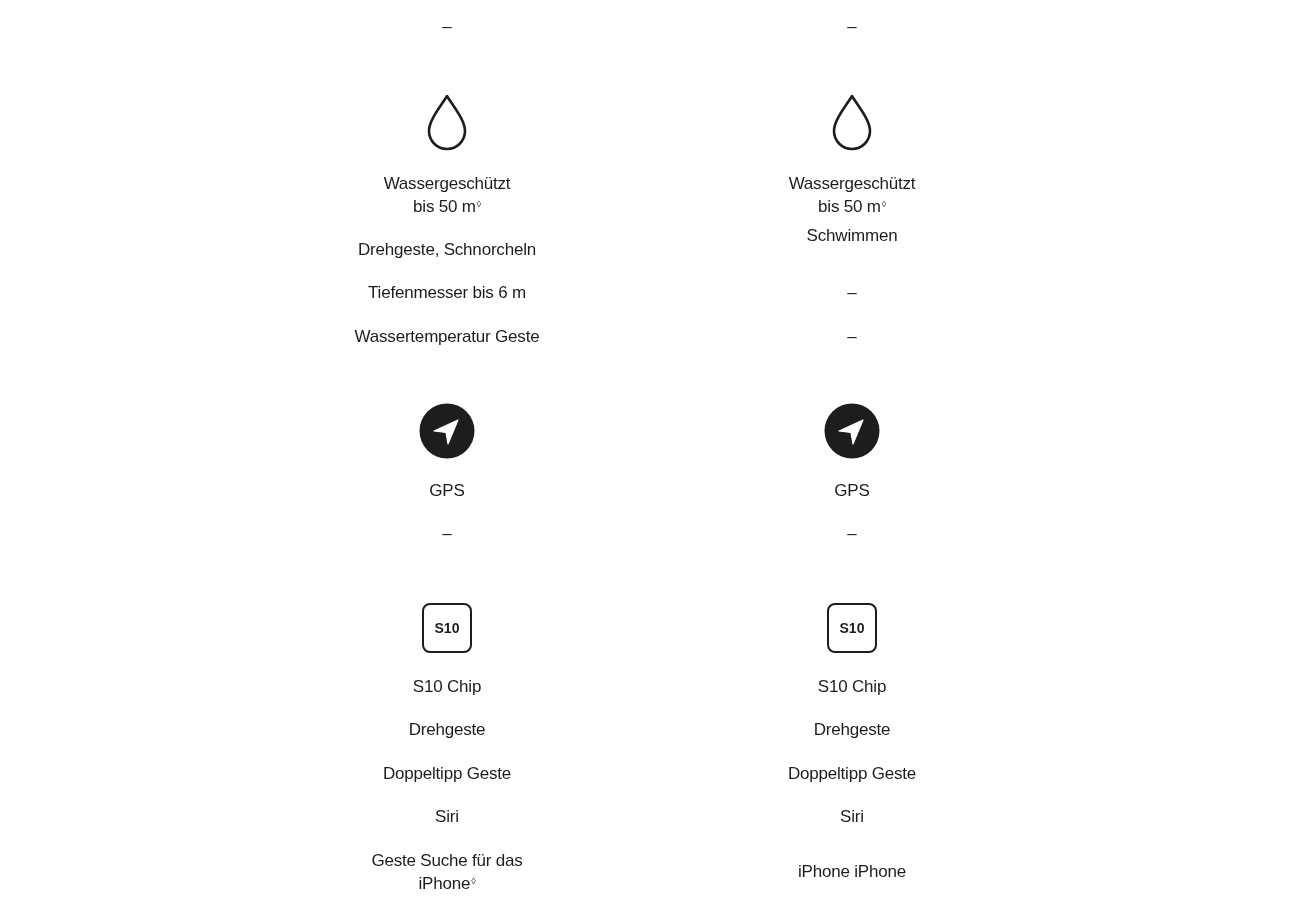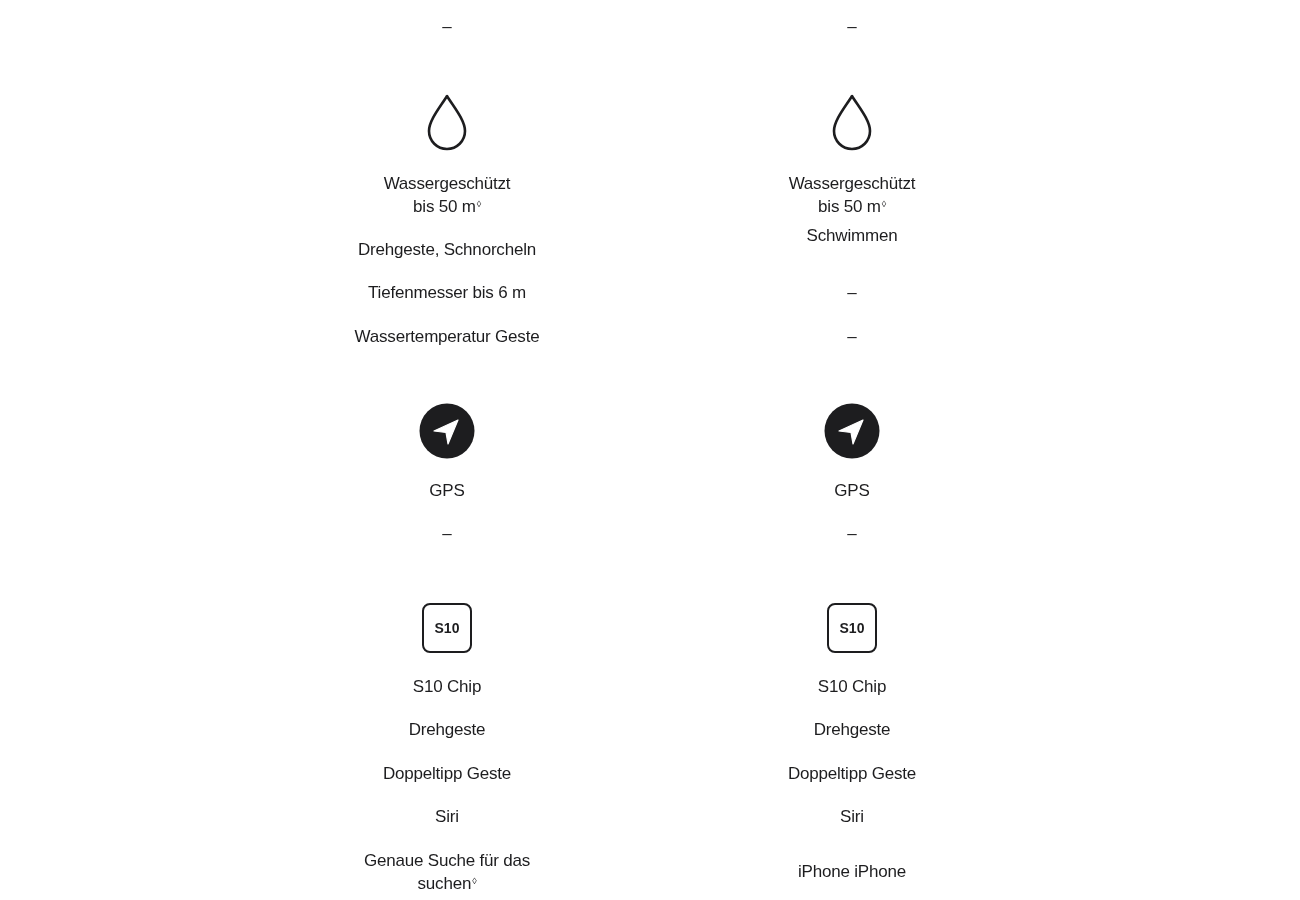--- a/index.html
+++ b/index.html
@@ -39,22 +39,22 @@
   <div class="item" style="top:479px;">GPS</div>
   <div class="item dash" style="top:522px;">–</div>
   <div class="icon" style="top:603px;">
     <div style="width:46px;height:46px;border:2.6px solid #1d1d1f;border-radius:8px;display:flex;align-items:center;justify-content:center;font-size:14px;font-weight:bold;">S10</div>
   </div>
   <div class="item" style="top:675px;">S10 Chip</div>
   <div class="item" style="top:718px;">Drehgeste</div>
   <div class="item" style="top:762px;">Doppeltipp Geste</div>
   <div class="item" style="top:805px;">Siri</div>
   <div class="item" style="top:849px;">
-    <div>Genaue Suche für das</div>
-    <div><span>suchen</span><sup>◊</sup></div>
+    <div>Geste Suche für das</div>
+    <div><span>iPhone</span><sup>◊</sup></div>
   </div>
 </div>
 
 <div class="col col-right">
   <div class="item dash" style="top:15px;">–</div>
   <div class="icon" style="top:94px;">
     <svg width="40" height="58" viewBox="0 0 40 58">
         <path d="M20 2 C 14 12, 2 26, 2 37 A 18 18 0 0 0 38 37 C 38 26, 26 12, 20 2 Z" fill="none" stroke="#1d1d1f" stroke-width="2.6" stroke-linejoin="round"></path>
       </svg>
   </div>

